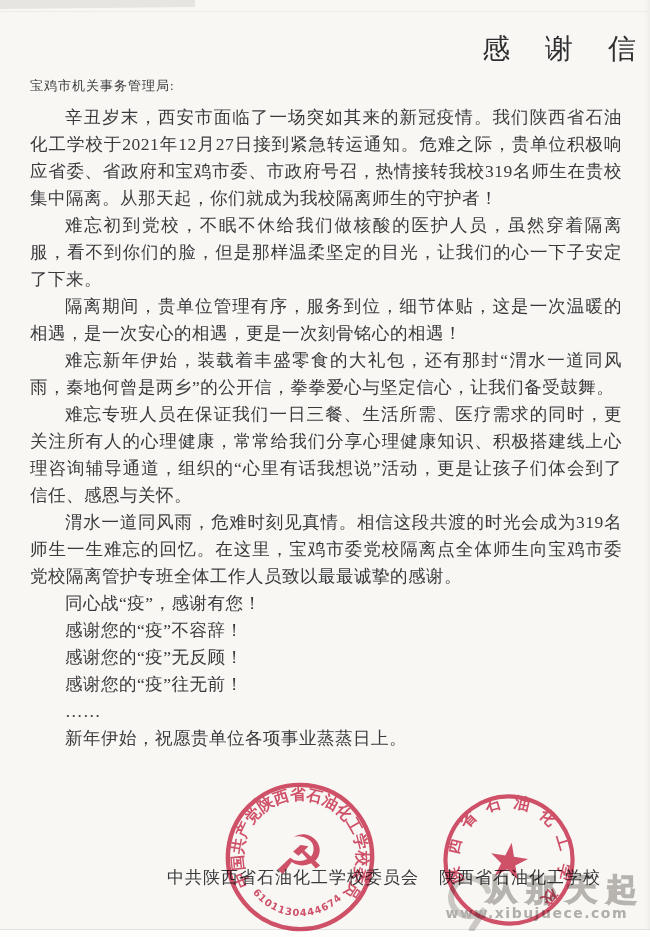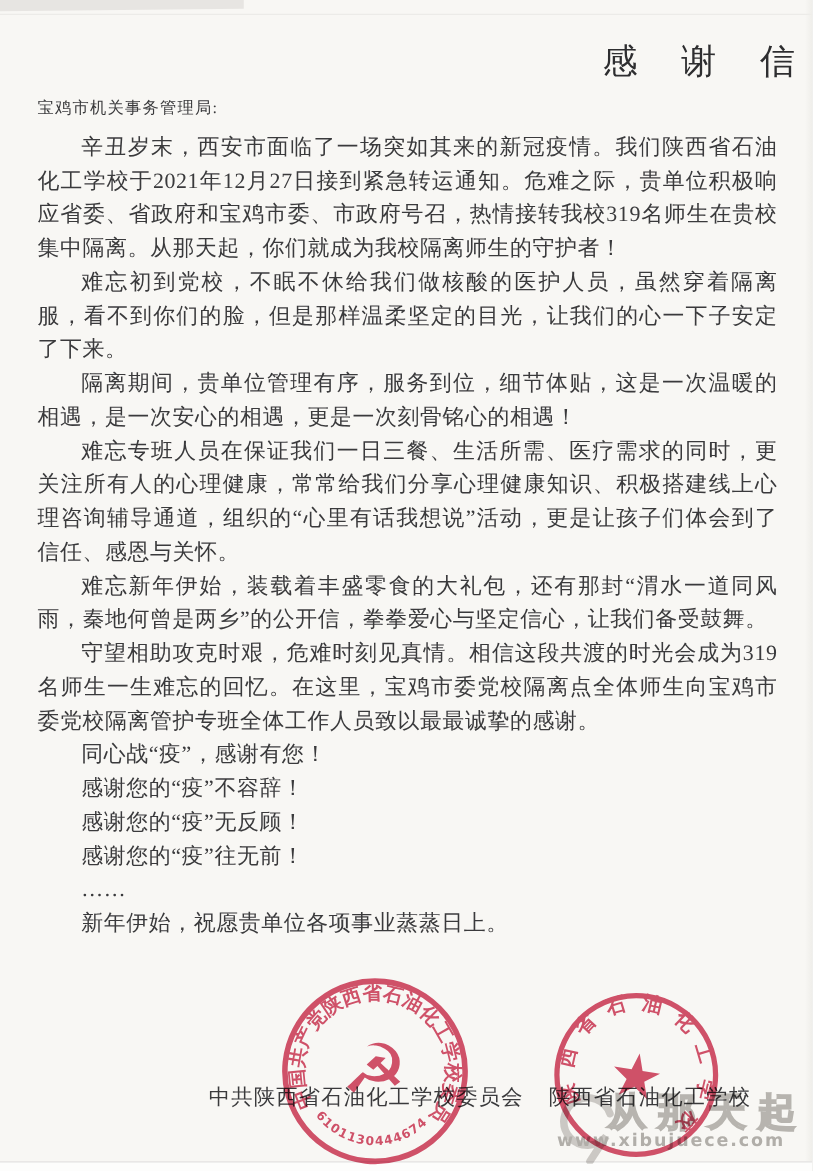--- a/index.html
+++ b/index.html
@@ -75,23 +75,23 @@
   <div class="scan-edge-bottom"></div>
 
   <div class="title">感 谢 信</div>
 
   <div class="salutation">宝鸡市机关事务管理局:</div>
 
   <div class="letter-body">
       <p>辛丑岁末，西安市面临了一场突如其来的新冠疫情。我们陕西省石油化工学校于2021年12月27日接到紧急转运通知。危难之际，贵单位积极响应省委、省政府和宝鸡市委、市政府号召，热情接转我校319名师生在贵校集中隔离。从那天起，你们就成为我校隔离师生的守护者！</p>
       <p>难忘初到党校，不眠不休给我们做核酸的医护人员，虽然穿着隔离服，看不到你们的脸，但是那样温柔坚定的目光，让我们的心一下子安定了下来。</p>
       <p>隔离期间，贵单位管理有序，服务到位，细节体贴，这是一次温暖的相遇，是一次安心的相遇，更是一次刻骨铭心的相遇！</p>
+      <p>难忘新年伊始，装载着丰盛零食的大礼包，还有那封“渭水一道同风雨，秦地何曾是两乡”的公开信，拳拳爱心与坚定信心，让我们备受鼓舞。</p>
       <p>难忘专班人员在保证我们一日三餐、生活所需、医疗需求的同时，更关注所有人的心理健康，常常给我们分享心理健康知识、积极搭建线上心理咨询辅导通道，组织的“心里有话我想说”活动，更是让孩子们体会到了信任、感恩与关怀。</p>
-      <p>难忘新年伊始，装载着丰盛零食的大礼包，还有那封“渭水一道同风雨，秦地何曾是两乡”的公开信，拳拳爱心与坚定信心，让我们备受鼓舞。</p>
-      <p>守望相助攻克时艰，危难时刻见真情。相信这段共渡的时光会成为319名师生一生难忘的回忆。在这里，宝鸡市委党校隔离点全体师生向宝鸡市委党校隔离管护专班全体工作人员致以最最诚挚的感谢。</p>
+      <p>渭水一道同风雨，危难时刻见真情。相信这段共渡的时光会成为319名师生一生难忘的回忆。在这里，宝鸡市委党校隔离点全体师生向宝鸡市委党校隔离管护专班全体工作人员致以最最诚挚的感谢。</p>
       <p>同心战“疫”，感谢有您！</p>
       <p>感谢您的“疫”不容辞！</p>
       <p>感谢您的“疫”无反顾！</p>
       <p>感谢您的“疫”往无前！</p>
       <p>……</p>
       <p>新年伊始，祝愿贵单位各项事业蒸蒸日上。</p>
     </div>
 
   <div class="sign-committee">中共陕西省石油化工学校委员会</div>
   <div class="sign-school">陕西省石油化工学校</div>

